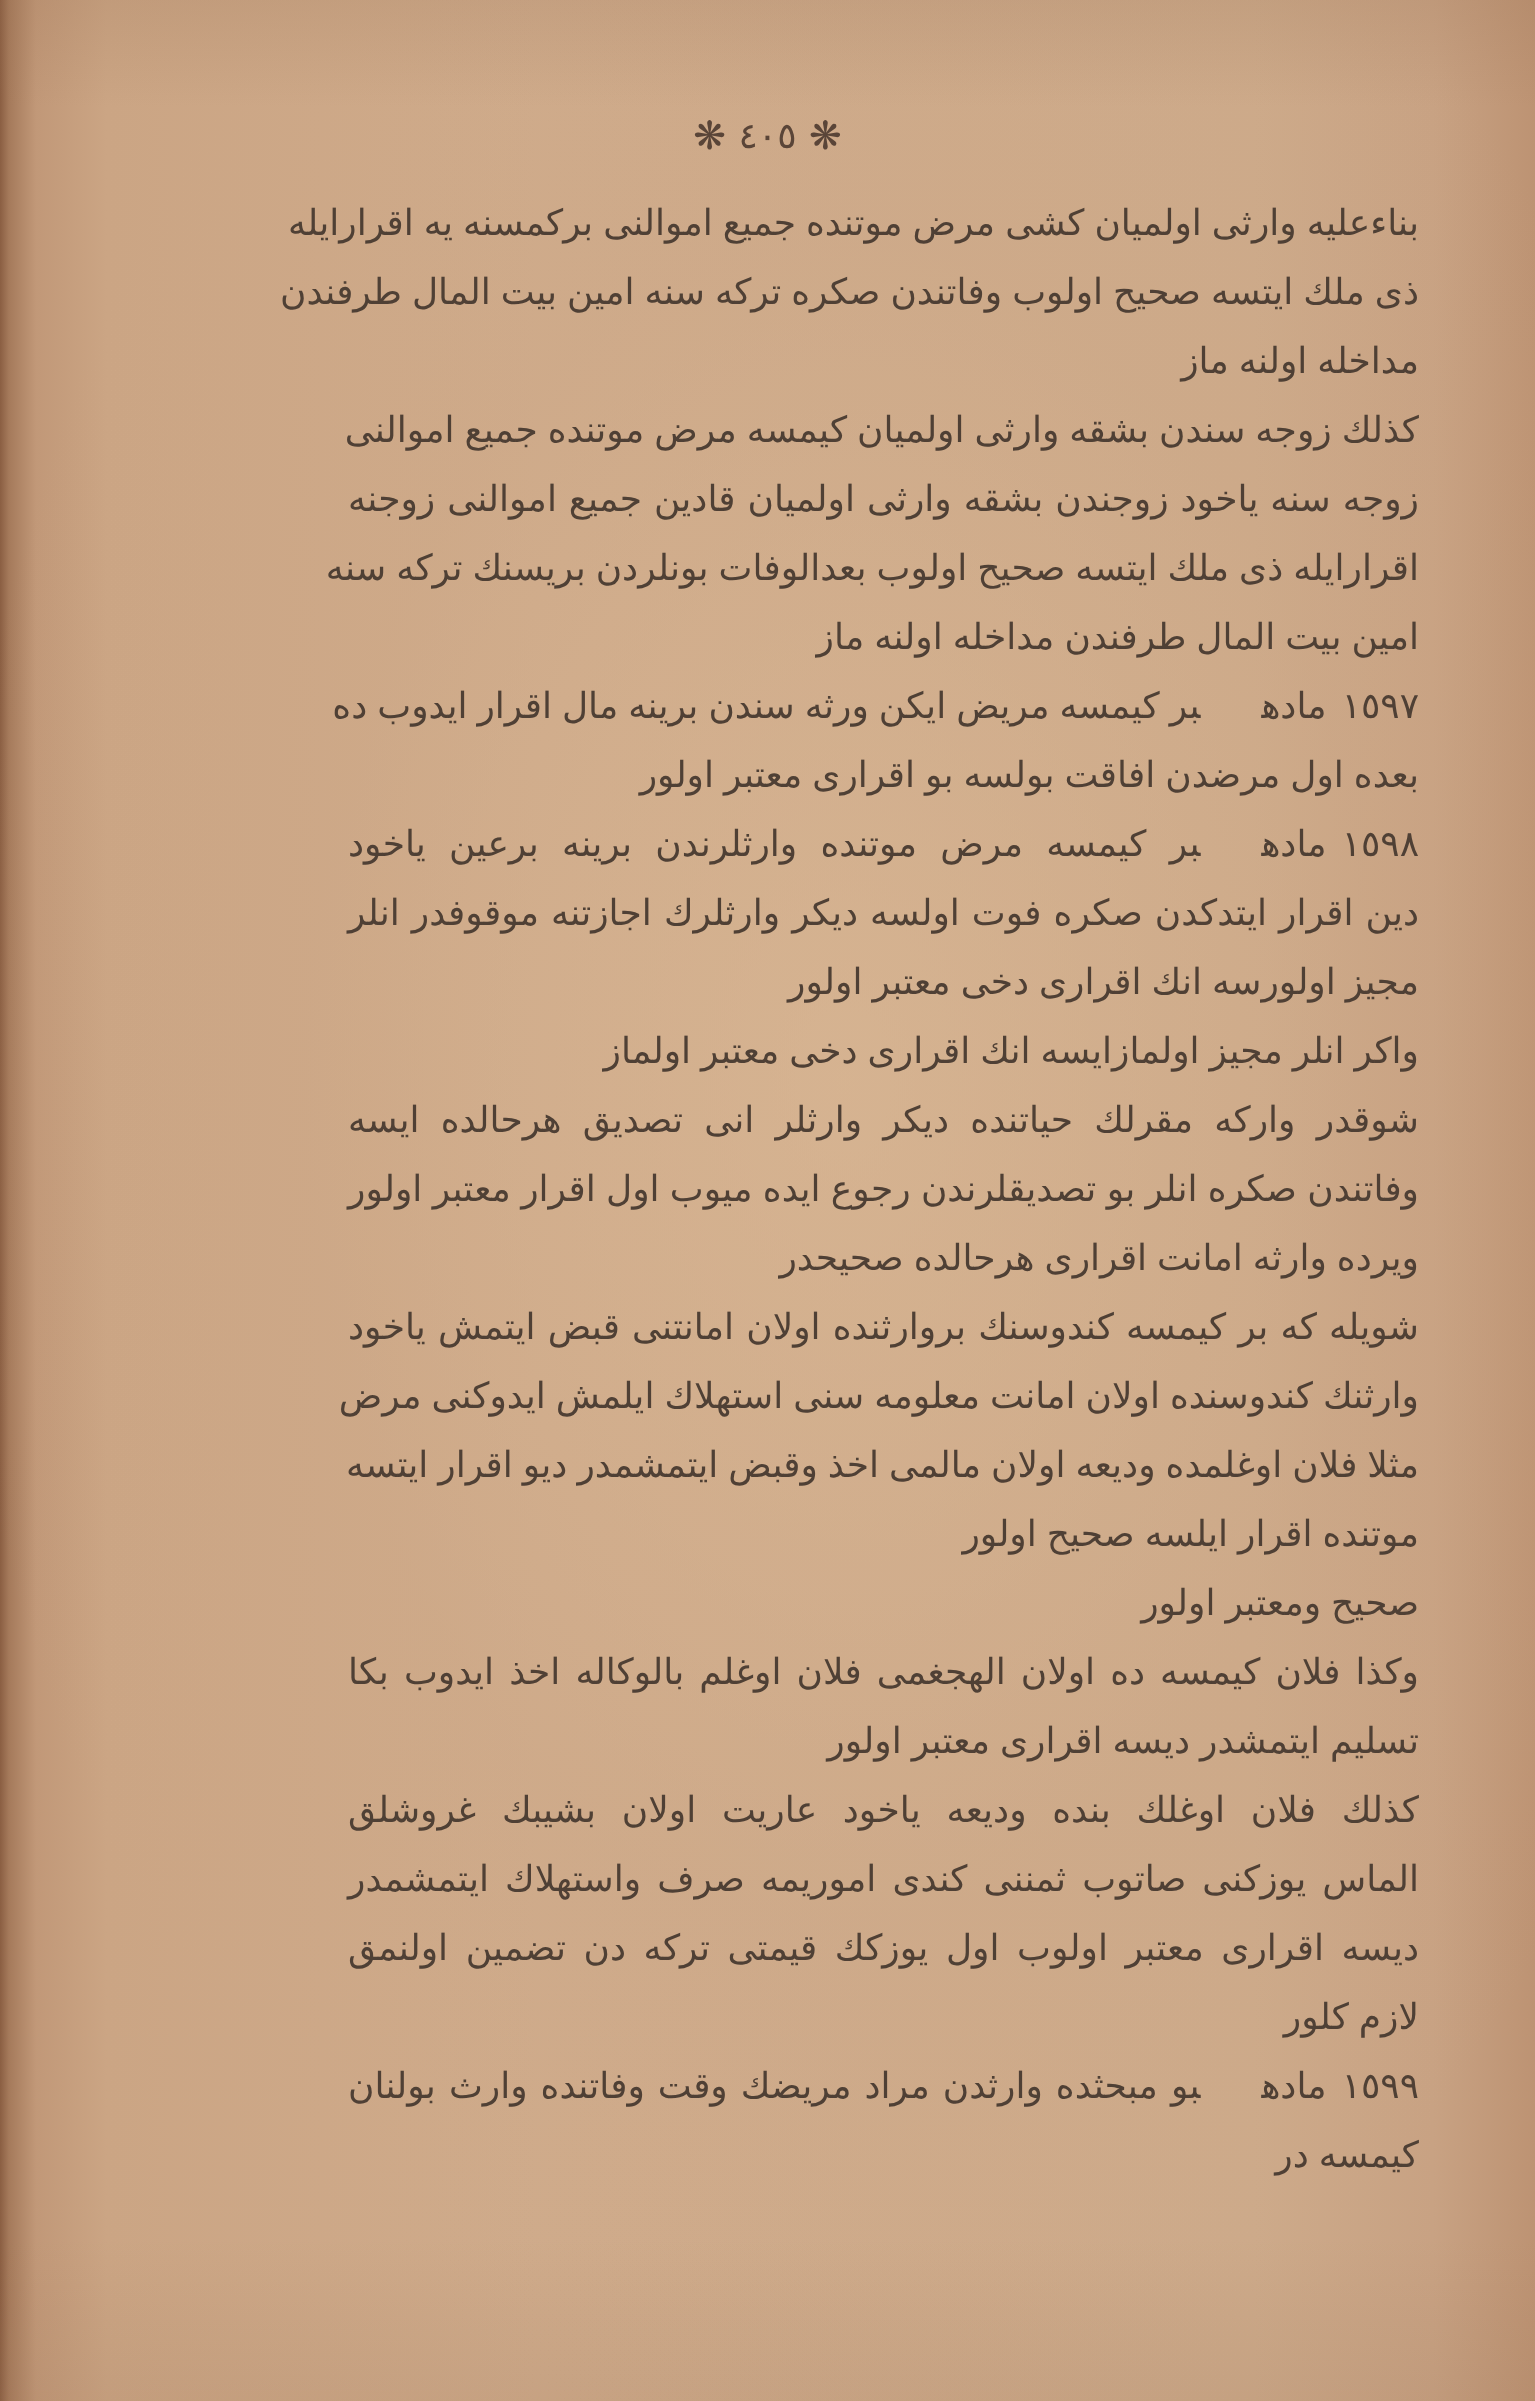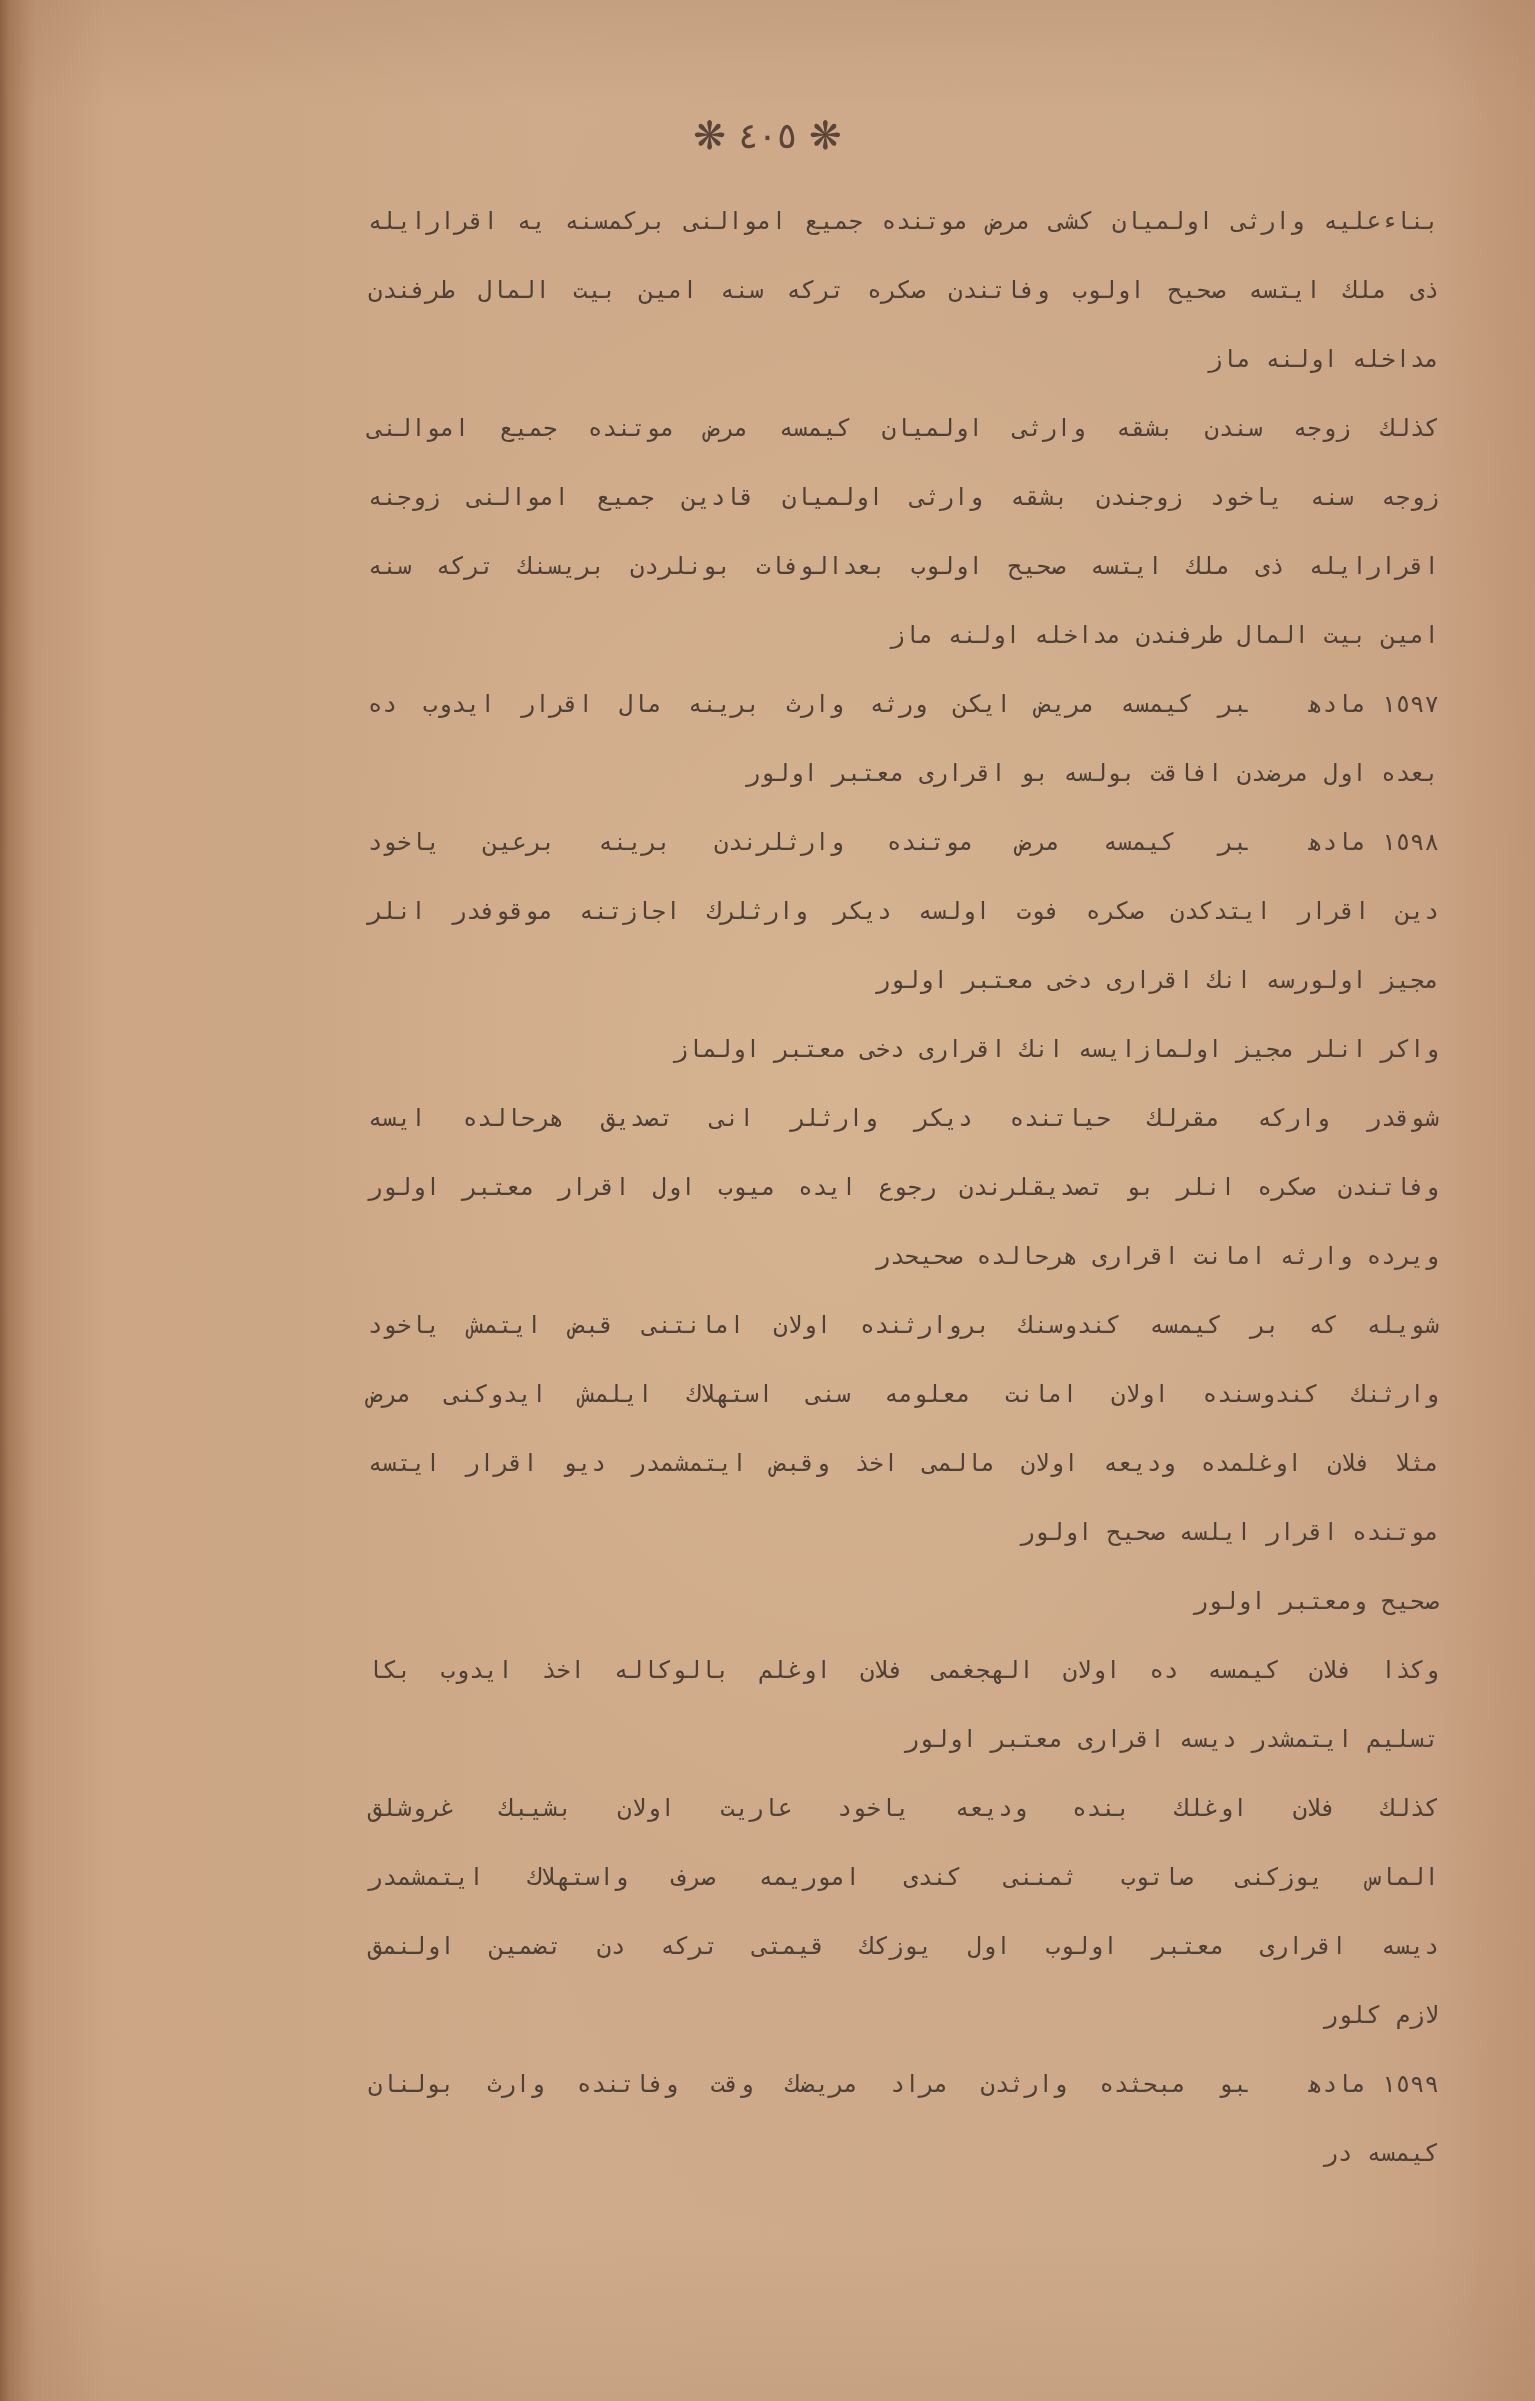--- a/index.html
+++ b/index.html
@@ -46,27 +46,27 @@
     direction: rtl;
   }
   .ornament {
     font-size: 39px;
     color: #5a4538;
     line-height: 1;
   }
   .text-block {
     position: absolute;
     top: 188px;
-    left: 368px;
+    left: 348px;
     width: 1071px;
     direction: rtl;
     text-align: justify;
     text-align-last: right;
-    font-family: Liberation Mono, monospace;
-    font-size: 24px;
+    font-family: Liberation Sans, sans-serif;
+    font-size: 36px;
     line-height: 69px;
     color: #4f4035;
     z-index: 2;
   }
   .line {
     display: block;
     height: 69px;
     white-space: nowrap;
     overflow: visible;
   }
@@ -99,21 +99,21 @@
 </div>
 
 <div class="text-block">
   <span class="line full">بناءعليه وارثى اولميان كشى مرض موتنده جميع اموالنى بركمسنه يه اقرارايله</span>
   <span class="line full">ذى ملك ايتسه صحيح اولوب وفاتندن صكره تركه سنه امين بيت المال طرفندن</span>
   <span class="line short">مداخله اولنه ماز</span>
   <span class="line full">كذلك زوجه سندن بشقه وارثى اولميان كيمسه مرض موتنده جميع اموالنى</span>
   <span class="line full">زوجه سنه ياخود زوجندن بشقه وارثى اولميان قادين جميع اموالنى زوجنه</span>
   <span class="line full">اقرارايله ذى ملك ايتسه صحيح اولوب بعدالوفات بونلردن بريسنك تركه سنه</span>
   <span class="line short">امين بيت المال طرفندن مداخله اولنه ماز</span>
-  <span class="line full"><span class="article-num">١٥٩٧</span><span class="article-word">ماده</span><span>بر كيمسه مريض ايكن ورثه وارث برينه مال اقرار ايدوب ده</span></span>
+  <span class="line full"><span class="article-num">١٥٩٧</span><span class="article-word">ماده</span><span>بر كيمسه مريض ايكن ورثه سندن برينه مال اقرار ايدوب ده</span></span>
   <span class="line short">بعده اول مرضدن افاقت بولسه بو اقرارى معتبر اولور</span>
   <span class="line full"><span class="article-num">١٥٩٨</span><span class="article-word">ماده</span><span>بر كيمسه مرض موتنده وارثلرندن برينه برعين ياخود</span></span>
   <span class="line full">دين اقرار ايتدكدن صكره فوت اولسه ديكر وارثلرك اجازتنه موقوفدر انلر</span>
   <span class="line short">مجيز اولورسه انك اقرارى دخى معتبر اولور</span>
   <span class="line short">واكر انلر مجيز اولمازايسه انك اقرارى دخى معتبر اولماز</span>
   <span class="line full">شوقدر واركه مقرلك حياتنده ديكر وارثلر انى تصديق هرحالده ايسه</span>
   <span class="line full">وفاتندن صكره انلر بو تصديقلرندن رجوع ايده ميوب اول اقرار معتبر اولور</span>
   <span class="line short">ويرده وارثه امانت اقرارى هرحالده صحيحدر</span>
   <span class="line full">شويله كه بر كيمسه كندوسنك بروارثنده اولان امانتنى قبض ايتمش ياخود</span>
   <span class="line full">وارثنك كندوسنده اولان امانت معلومه سنى استهلاك ايلمش ايدوكنى مرض</span>

